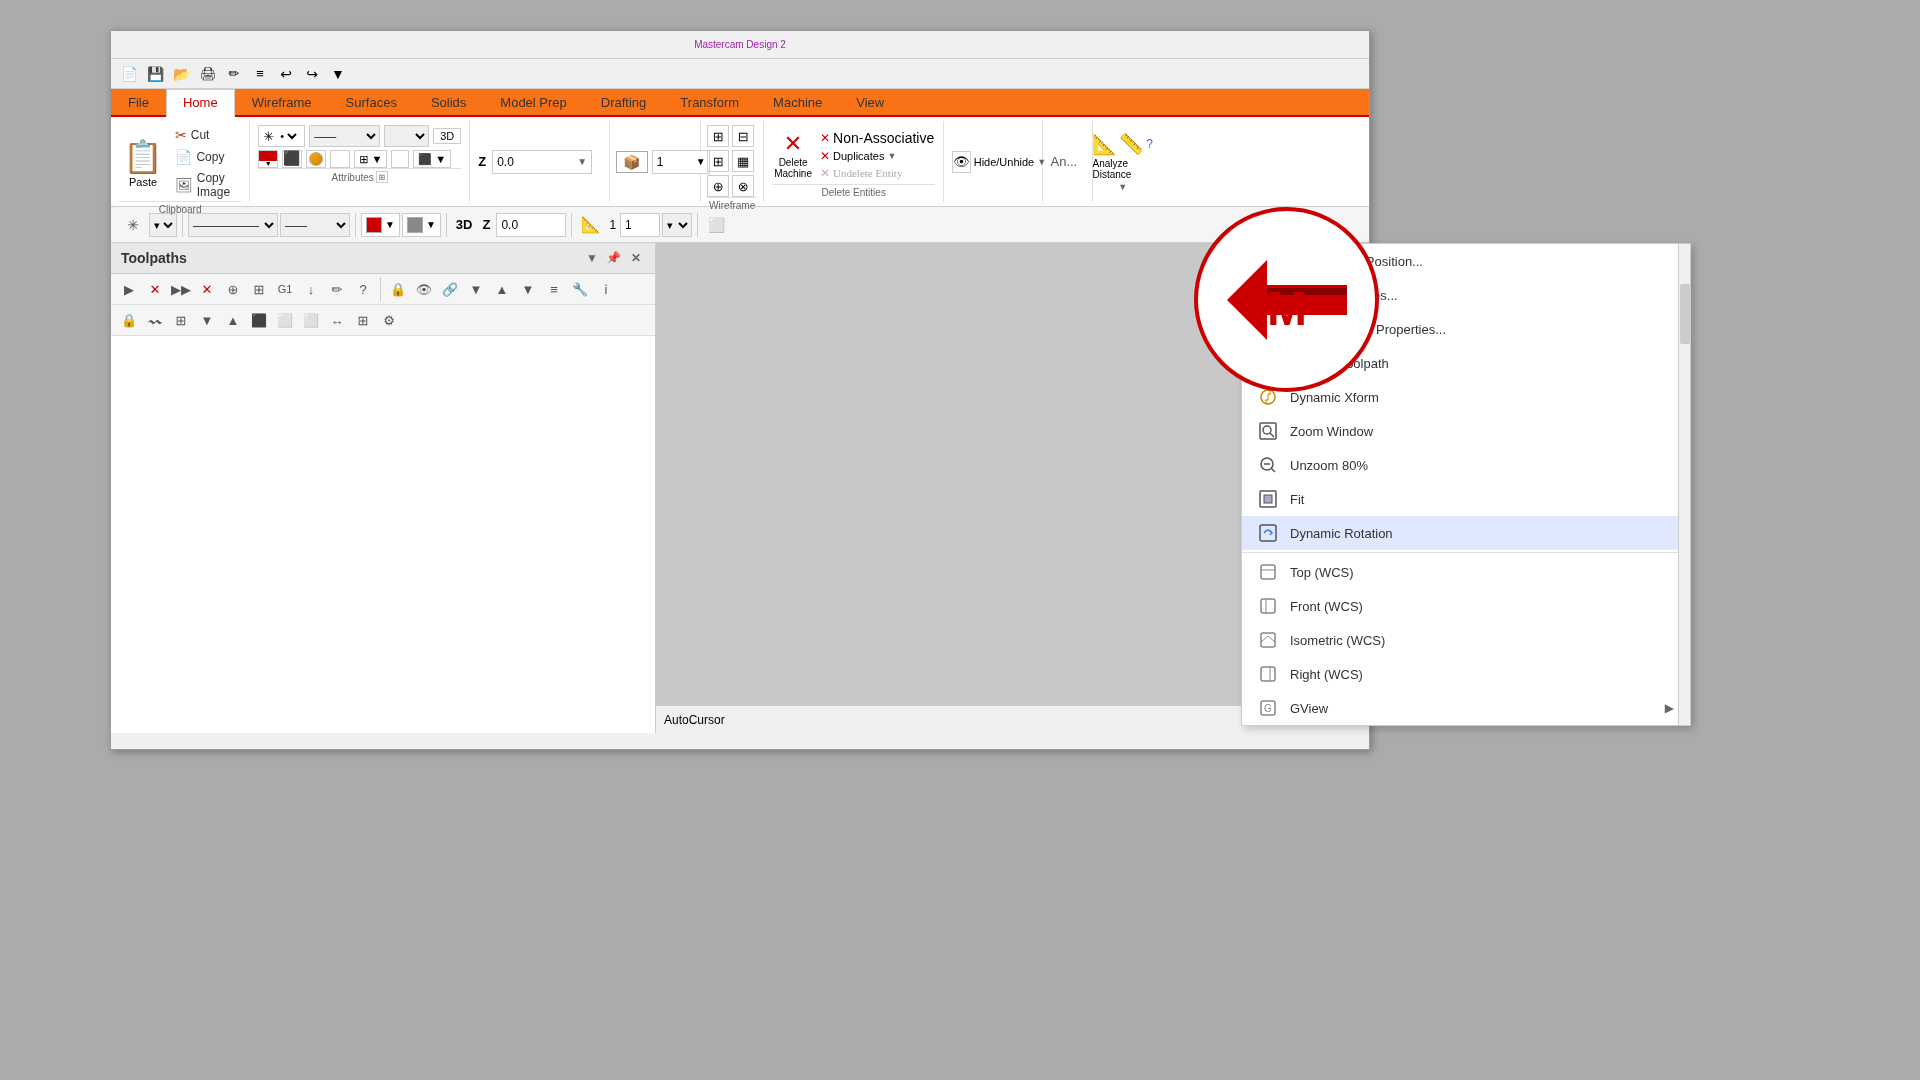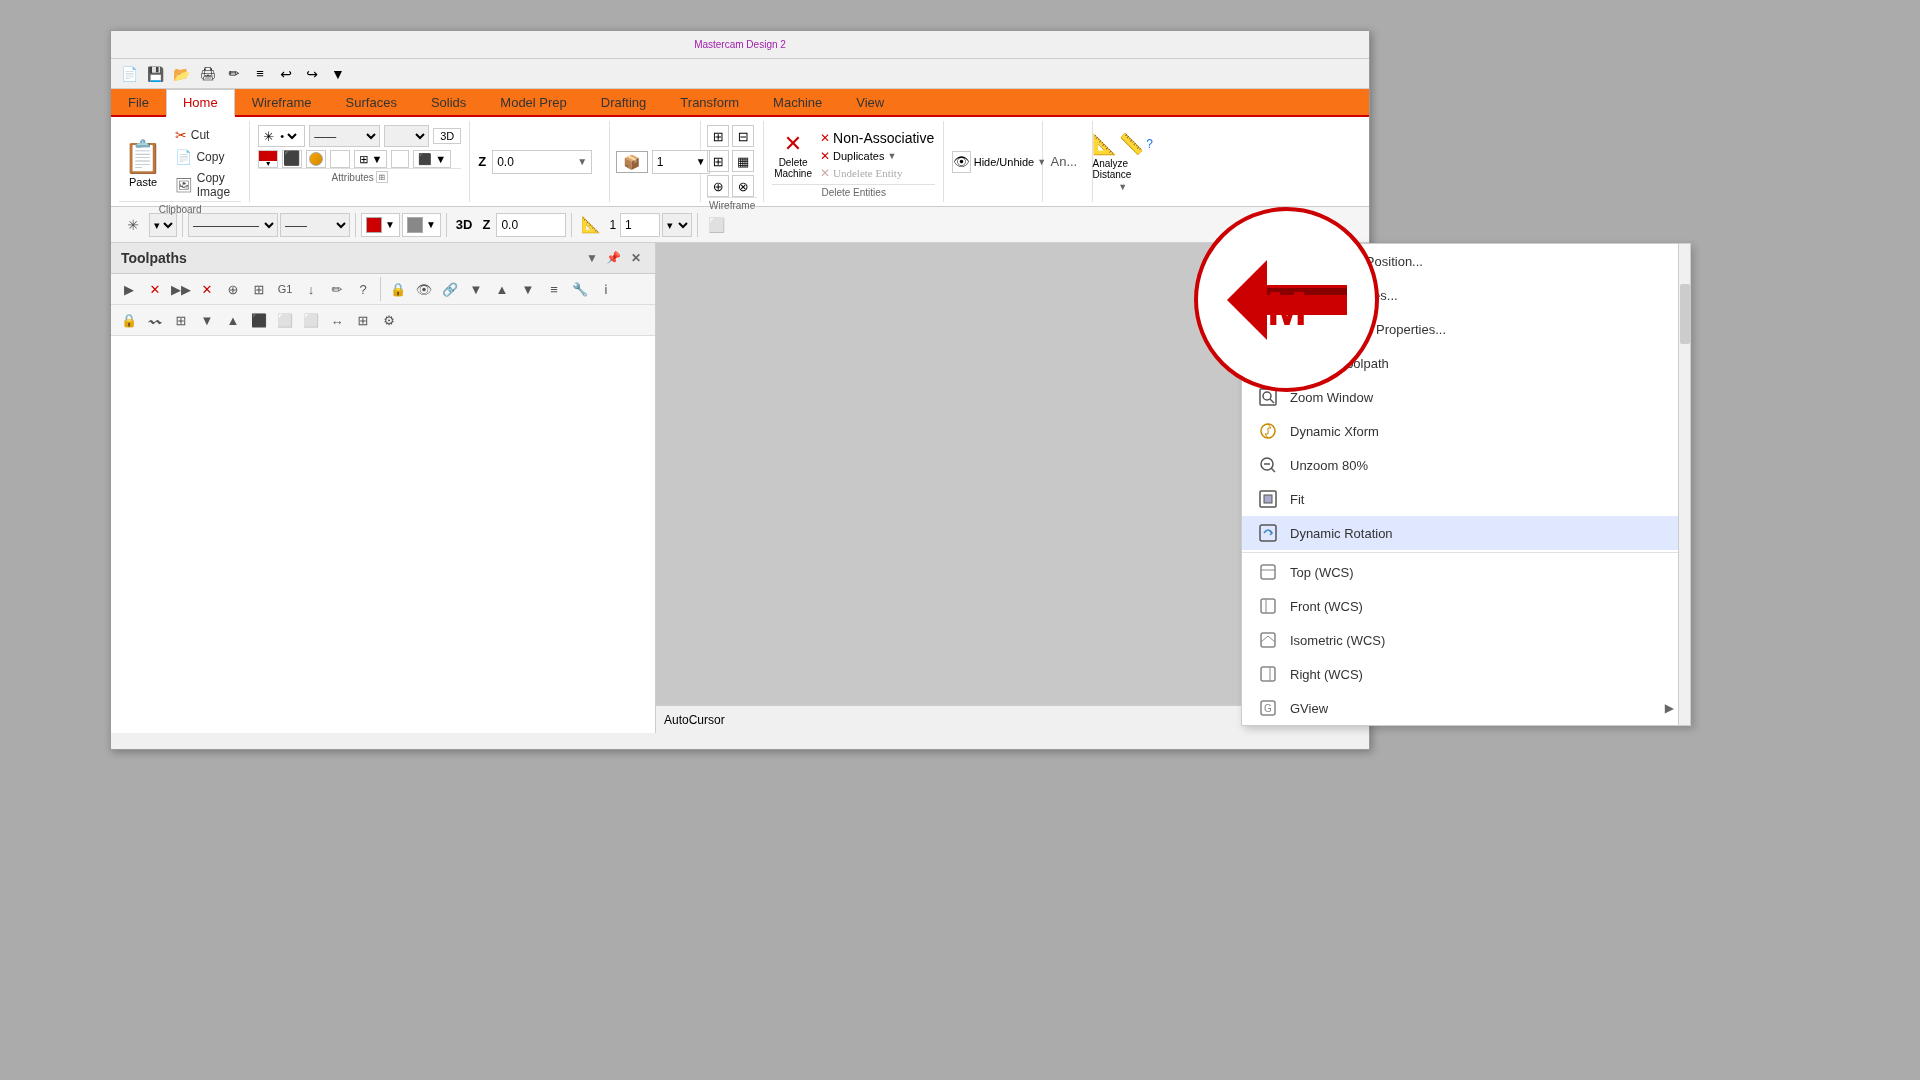--- a/index.html
+++ b/index.html
@@ -615,41 +615,41 @@
                 <rect x="3" y="3" width="14" height="14" rx="2" fill="none" stroke="#888" stroke-width="1.5"></rect>
                 <circle cx="10" cy="10" r="3" fill="#cc8800"></circle>
               </svg>
           </div>
           <span class="menu-item-label">Analyze Toolpath</span>
         </div>
 
         <div class="menu-item">
           <div class="menu-item-icon">
             <svg width="20" height="20" viewBox="0 0 20 20">
+                <circle cx="10" cy="10" r="7" fill="none" stroke="#cc8800" stroke-width="1.5"></circle>
+                <path d="M10,3 L13,7 L10,7 L10,13 L7,13 L10,17" fill="none" stroke="#cc8800" stroke-width="1"></path>
+              </svg>
+          </div>
+          <span class="menu-item-label">Dynamic Xform</span>
+        </div>
+
+        <div class="menu-item">
+          <div class="menu-item-icon">
+            <svg width="20" height="20" viewBox="0 0 20 20">
                 <rect x="2" y="2" width="16" height="16" rx="1" fill="none" stroke="#555" stroke-width="1.5"></rect>
                 <circle cx="9" cy="9" r="4" fill="none" stroke="#555" stroke-width="1.5"></circle>
                 <line x1="12" y1="12" x2="16" y2="16" stroke="#555" stroke-width="1.5"></line>
               </svg>
           </div>
           <span class="menu-item-label">Zoom Window</span>
         </div>
 
         <div class="menu-item">
           <div class="menu-item-icon">
             <svg width="20" height="20" viewBox="0 0 20 20">
-                <circle cx="10" cy="10" r="7" fill="none" stroke="#cc8800" stroke-width="1.5"></circle>
-                <path d="M10,3 L13,7 L10,7 L10,13 L7,13 L10,17" fill="none" stroke="#cc8800" stroke-width="1"></path>
-              </svg>
-          </div>
-          <span class="menu-item-label">Dynamic Xform</span>
-        </div>
-
-        <div class="menu-item">
-          <div class="menu-item-icon">
-            <svg width="20" height="20" viewBox="0 0 20 20">
                 <circle cx="9" cy="9" r="6" fill="none" stroke="#555" stroke-width="1.5"></circle>
                 <line x1="13" y1="13" x2="17" y2="17" stroke="#555" stroke-width="1.5"></line>
                 <line x1="6" y1="9" x2="12" y2="9" stroke="#555" stroke-width="1.5"></line>
               </svg>
           </div>
           <span class="menu-item-label">Unzoom 80%</span>
         </div>
 
         <div class="menu-item">
           <div class="menu-item-icon">

